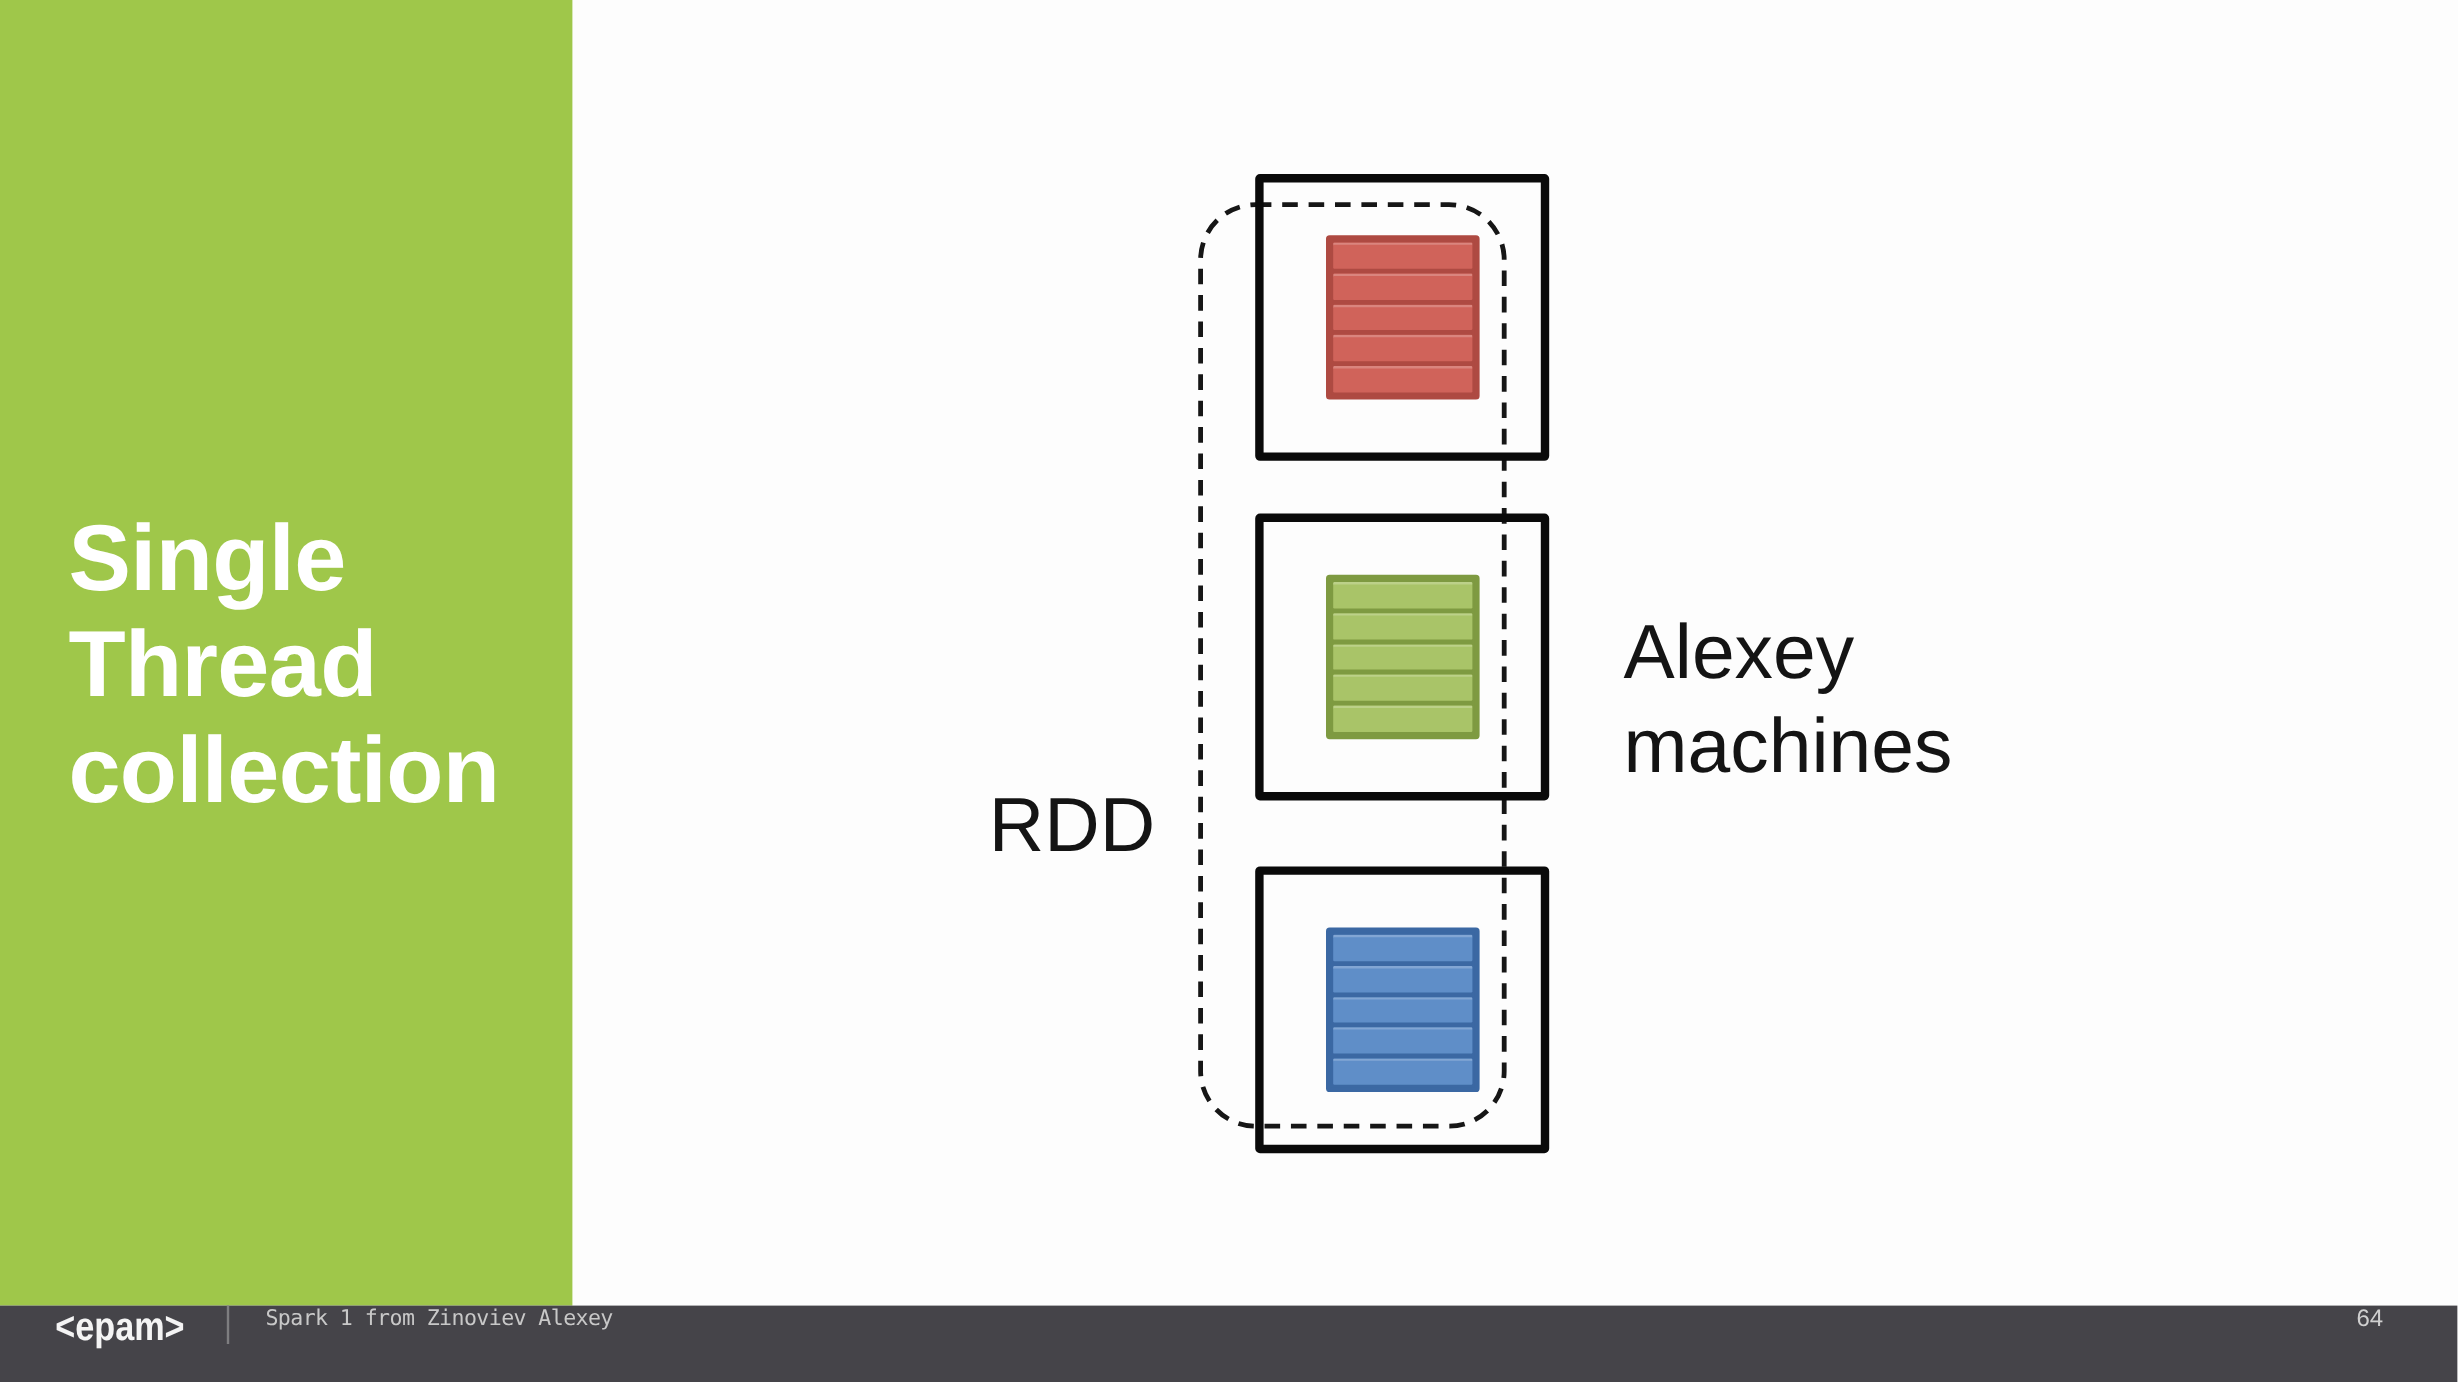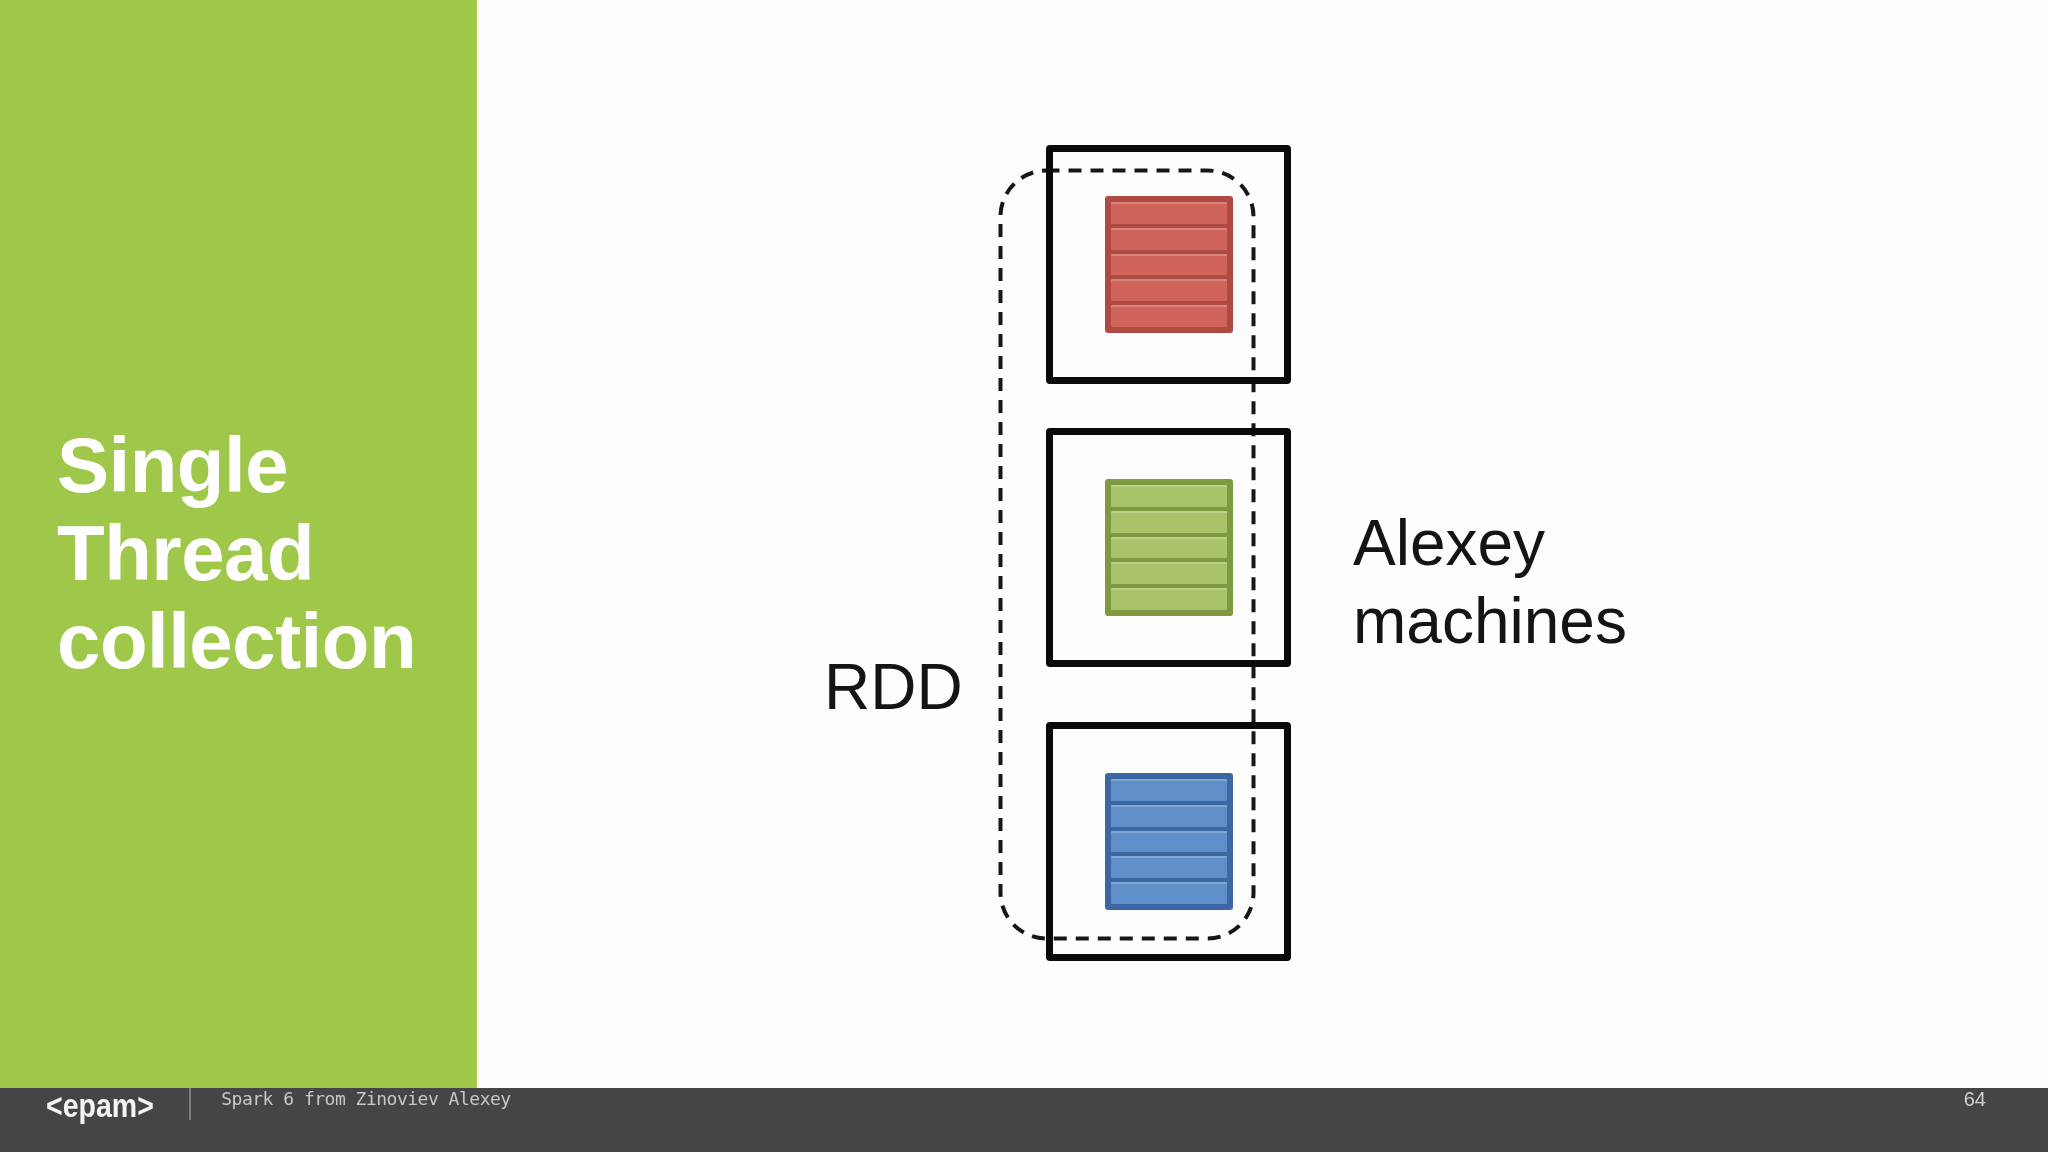--- a/index.html
+++ b/index.html
@@ -175,17 +175,17 @@
 
     <div class="diagram-label rdd-label">RDD</div>
 
     <div class="diagram-label server-label">Alexey
 machines</div>
   </div>
 
   <div class="footer">
     <div class="epam-logo">&lt;epam&gt;</div>
     <div class="footer-divider"></div>
-    <div class="footer-caption">Spark 6 from Zinoviev Alexey</div>
+    <div class="footer-caption">Spark 1 from Zinoviev Alexey</div>
     <div class="page-number">64</div>
   </div>
 
 </div>
 
 </body></html>

